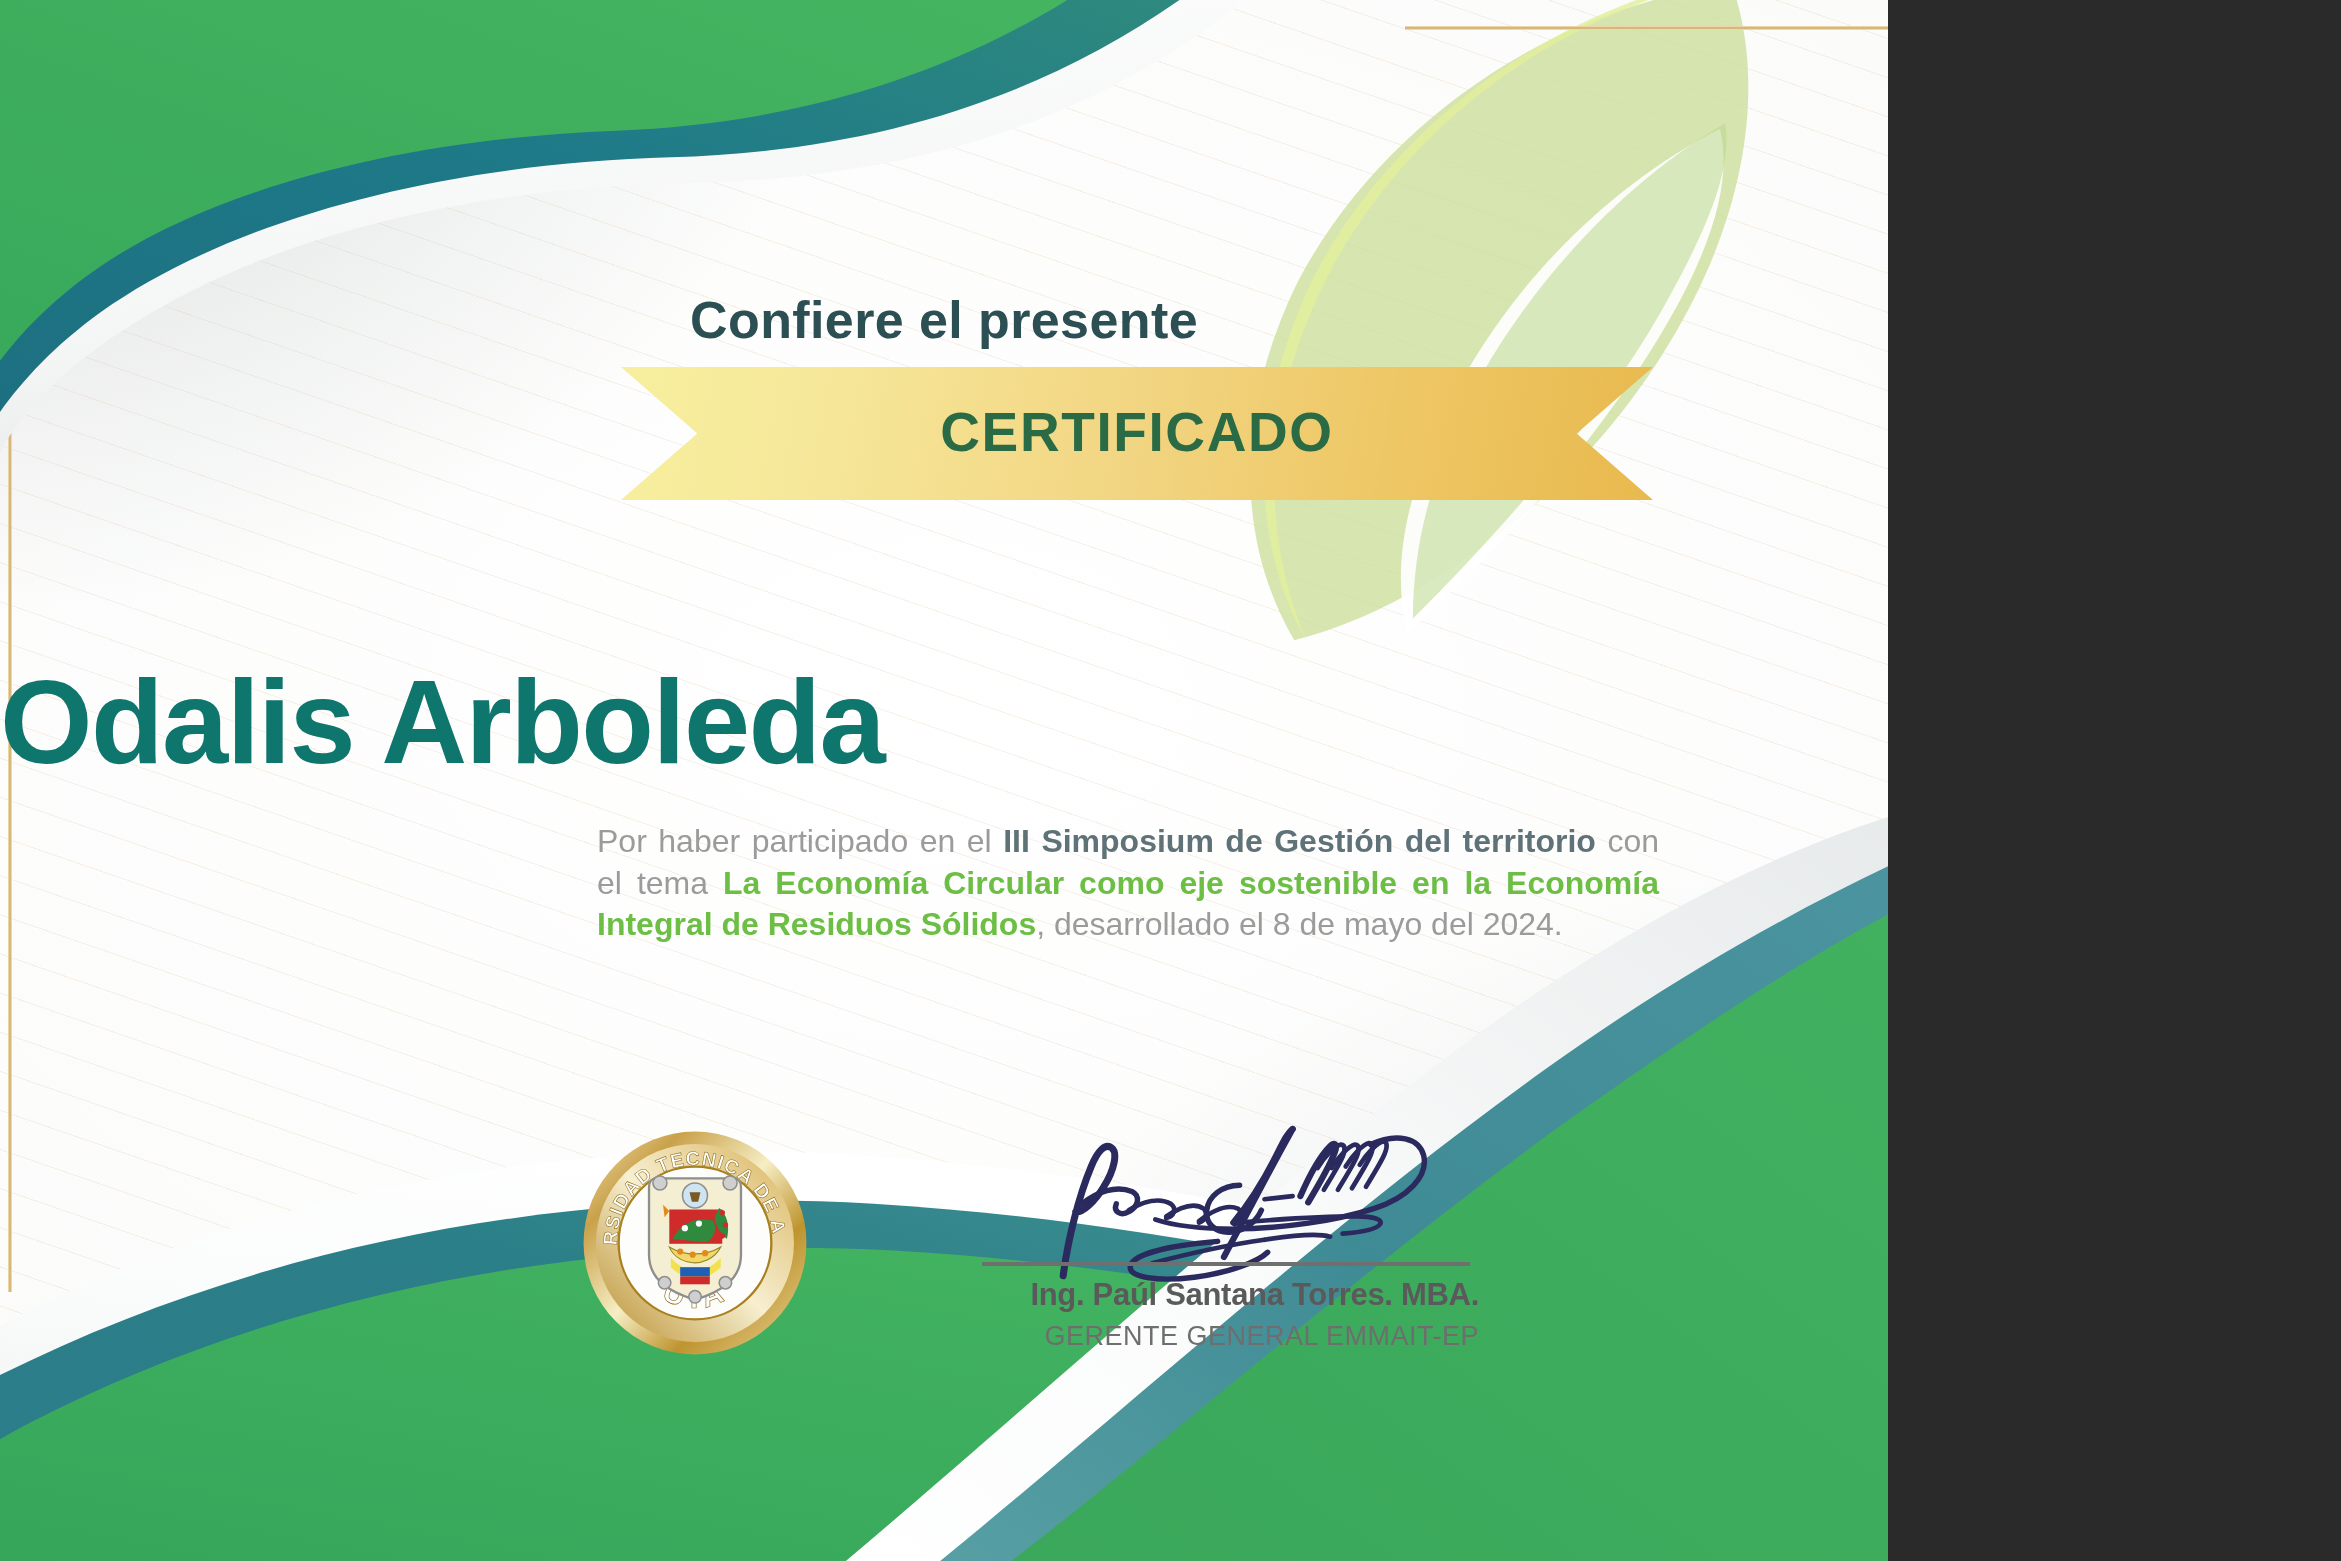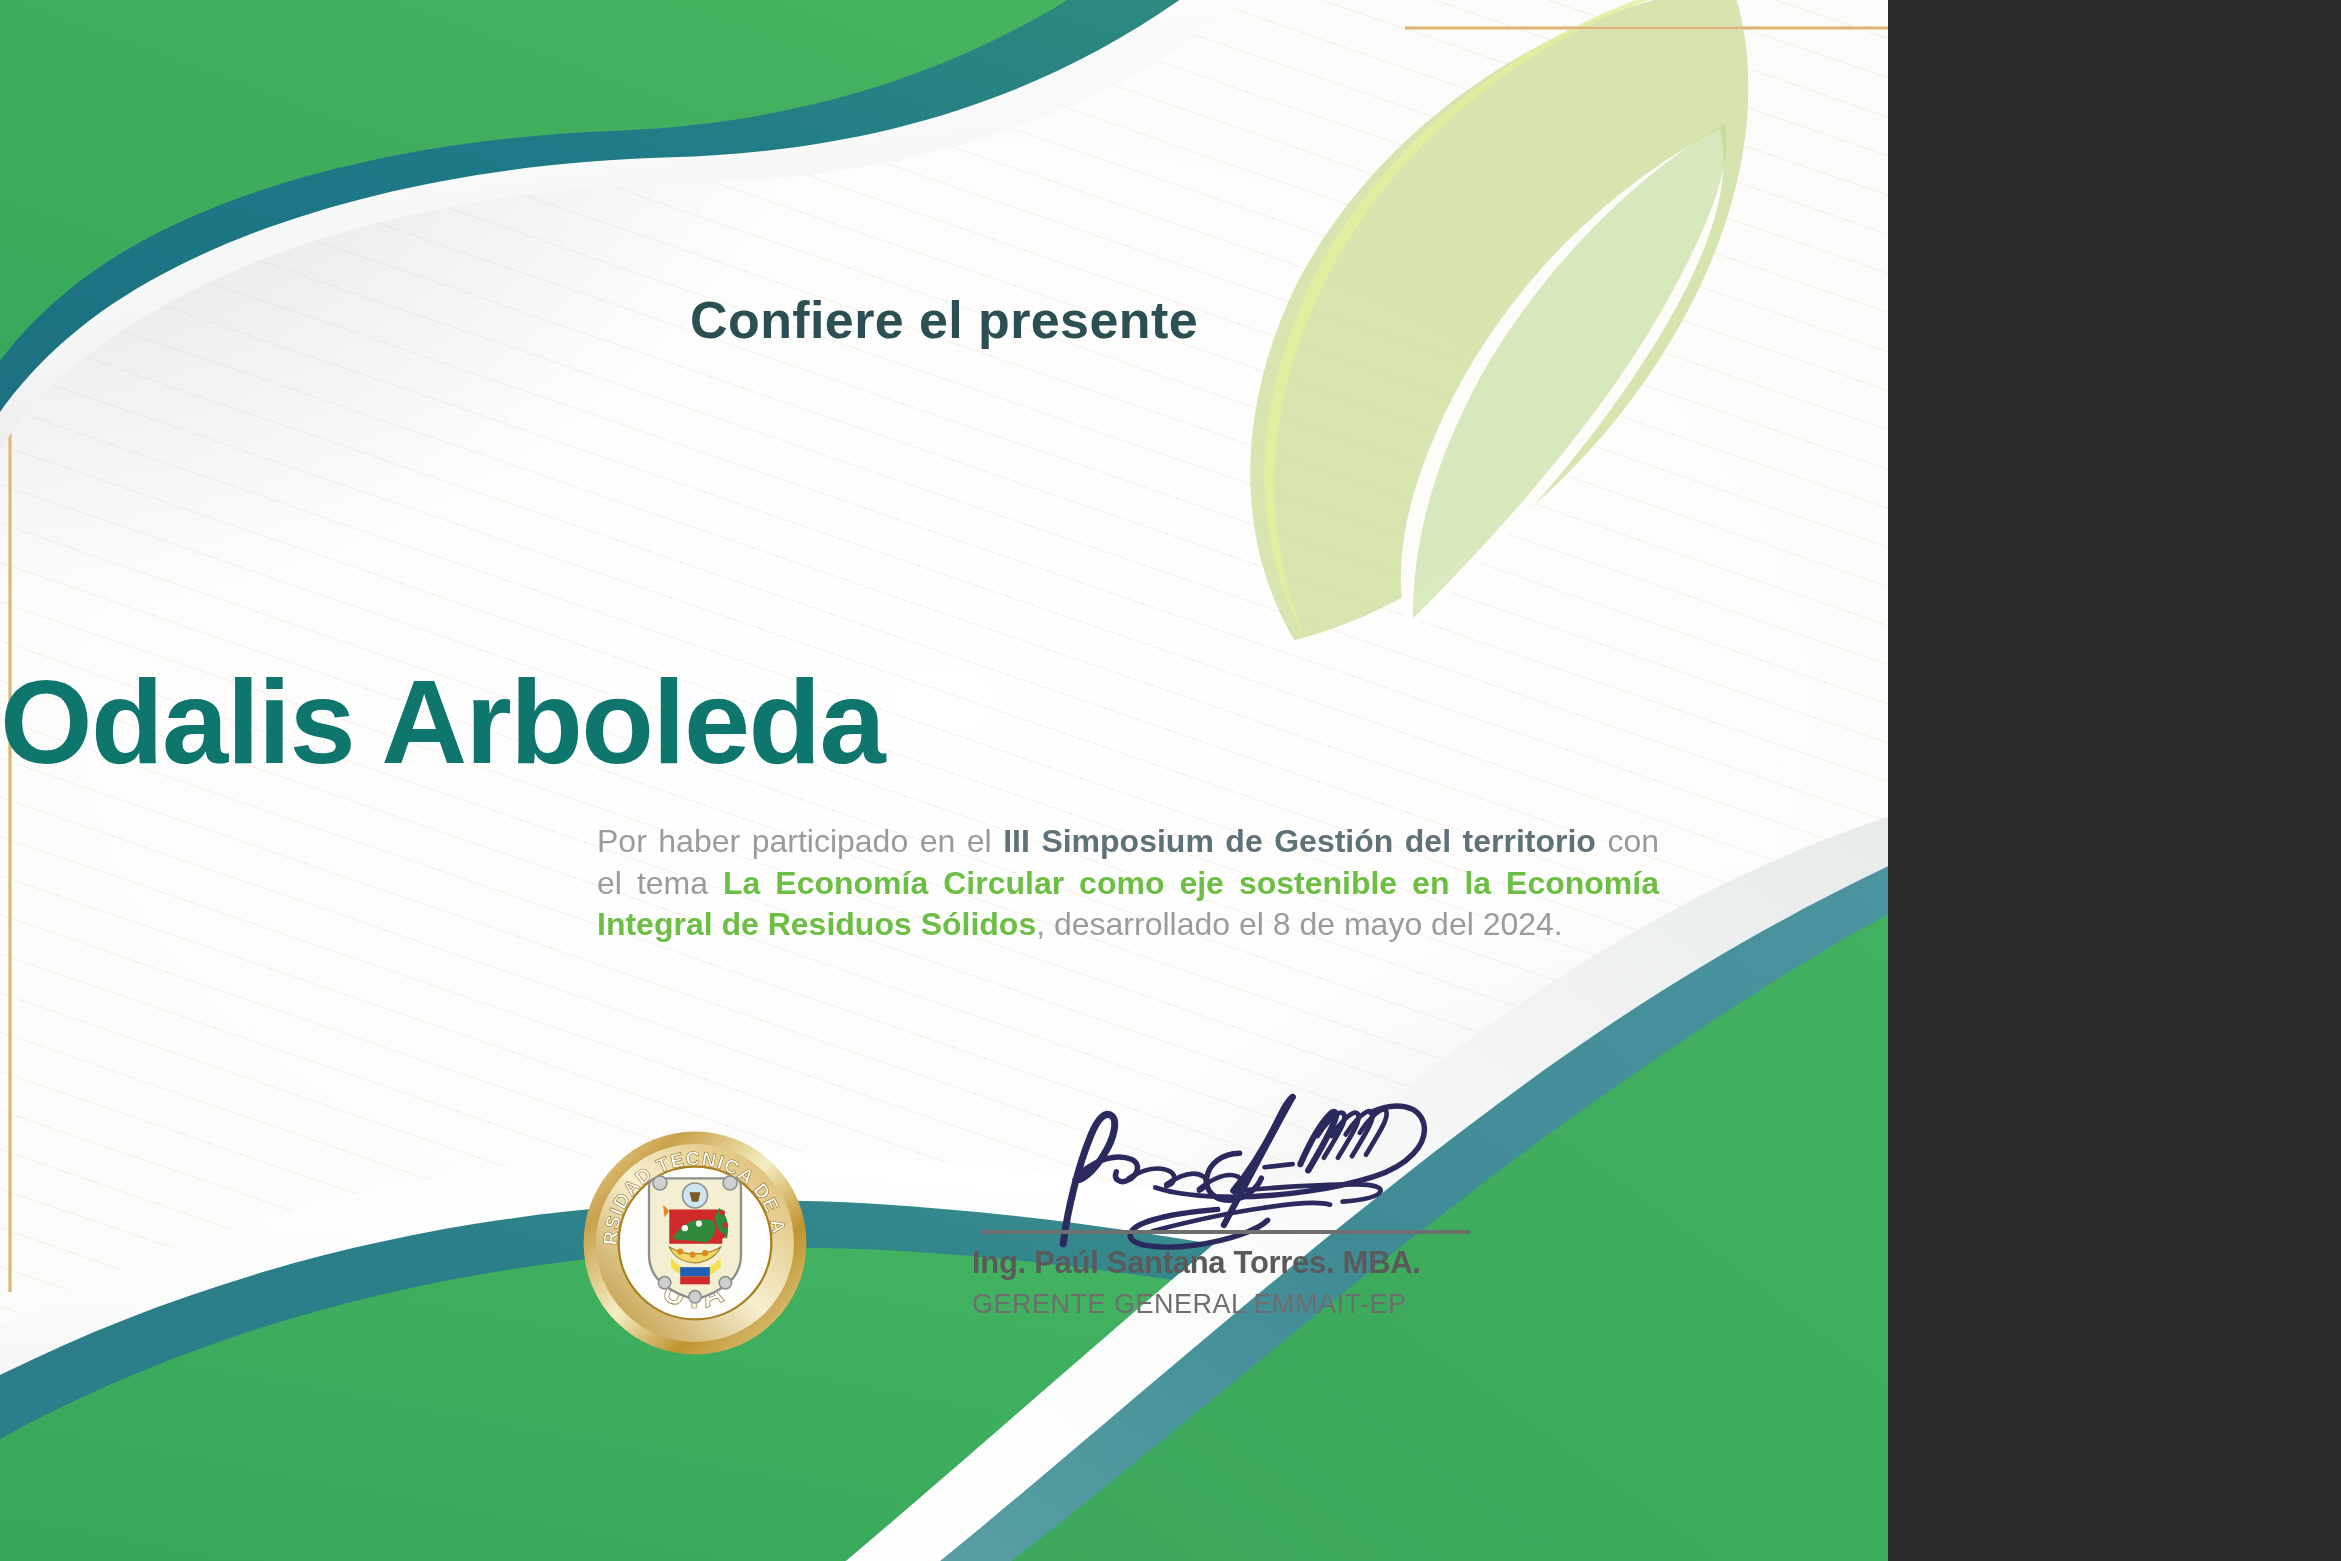--- a/index.html
+++ b/index.html
@@ -93,21 +93,21 @@
     text-align:justify;
   }
   .body-para .dark { color:#5f7277; font-weight:bold; }
   .body-para .green { color:#6cbe45; font-weight:bold; }
 
   
   .seal {
     position:absolute; left:582px; top:1130px; width:226px; height:226px;
   }
   .sig-block {
-    position:absolute; left:972px; top:1078px; width:507px; text-align:left;
+    position:absolute; left:972px; top:1110px; width:507px; text-align:right;
   }
   .sig-svg { display:block; margin:0 auto; }
   .sig-rule {
     width:488px; height:3.9px; background:#6f6f6f; margin:0 auto;
     position:relative; top:-28px;
   }
   .sig-name {
     font-size:31px; font-weight:bold; color:#5a5a5a;
     position:relative; top:-17px; letter-spacing:-0.3px;
   }
@@ -216,20 +216,23 @@
         </linearGradient>
       </defs>
       <path d="M 1500 0 L 1500 980 L 120 980 C 360 780 660 500 960 280 C 1140 150 1320 55 1500 0 Z" fill="url(#whiteGradC)"></path>
       <path d="M 1500 60 L 1500 980 L 240 980 C 470 795 760 530 1040 330 C 1200 215 1360 125 1500 60 Z" fill="url(#tealGradC)"></path>
       <path d="M 1500 120 L 1500 980 L 330 980 C 560 805 840 555 1105 370 C 1250 268 1385 180 1500 120 Z" fill="url(#greenGradC)"></path>
     </svg>
   </div>
 
   <div class="confiere">Confiere el presente</div>
 
+  <div class="ribbon">
+    <span class="ribbon-text">CERTIFICADO</span>
+  </div>
 
   <div class="name">Odalis Arboleda</div>
 
   <div class="body-para">
     <span>Por haber participado en el </span><span class="dark">III Simposium de Gestión del territorio</span><span> con el tema </span><span class="green">La Economía Circular como eje sostenible en la Economía Integral de Residuos Sólidos</span><span>, desarrollado el 8 de mayo del 2024.</span>
   </div>
 
   <div class="seal">
     <svg width="226" height="226" viewBox="0 0 290 290">
       <defs>

